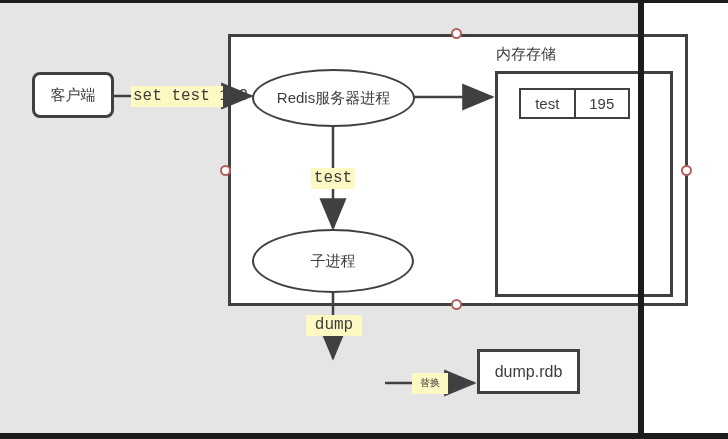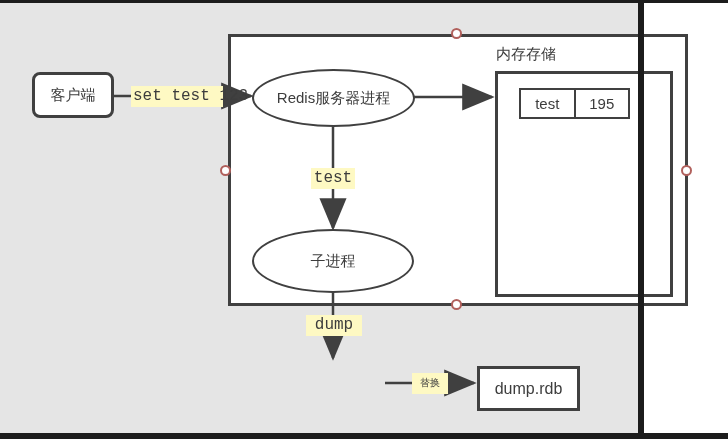--- a/index.html
+++ b/index.html
@@ -70,21 +70,21 @@
     align-items: center;
     justify-content: center;
     font-size: 15px;
   }
   .kv-cell.key { border-right: 2.5px solid #404040; }
 
   .client-box   { left: 32px;  top: 72px;  width: 82px;  height: 46px; border-radius: 8px; }
   .redis-ellipse{ left: 252px; top: 69px;  width: 163px; height: 58px; }
   .child-ellipse{ left: 252px; top: 229px; width: 162px; height: 64px; }
   .temp-box     { left: 282px; top: 360px; width: 104px; height: 47px; }
-  .rdb-box      { left: 477px; top: 366px; width: 103px; height: 45px; font-size: 16px; }
+  .rdb-box      { left: 477px; top: 349px; width: 103px; height: 45px; font-size: 16px; }
 
   svg.connectors {
     position: absolute;
     left: 0; top: 0;
     width: 728px; height: 439px;
     pointer-events: none;
   }
 
   .edge-label {
     position: absolute;

